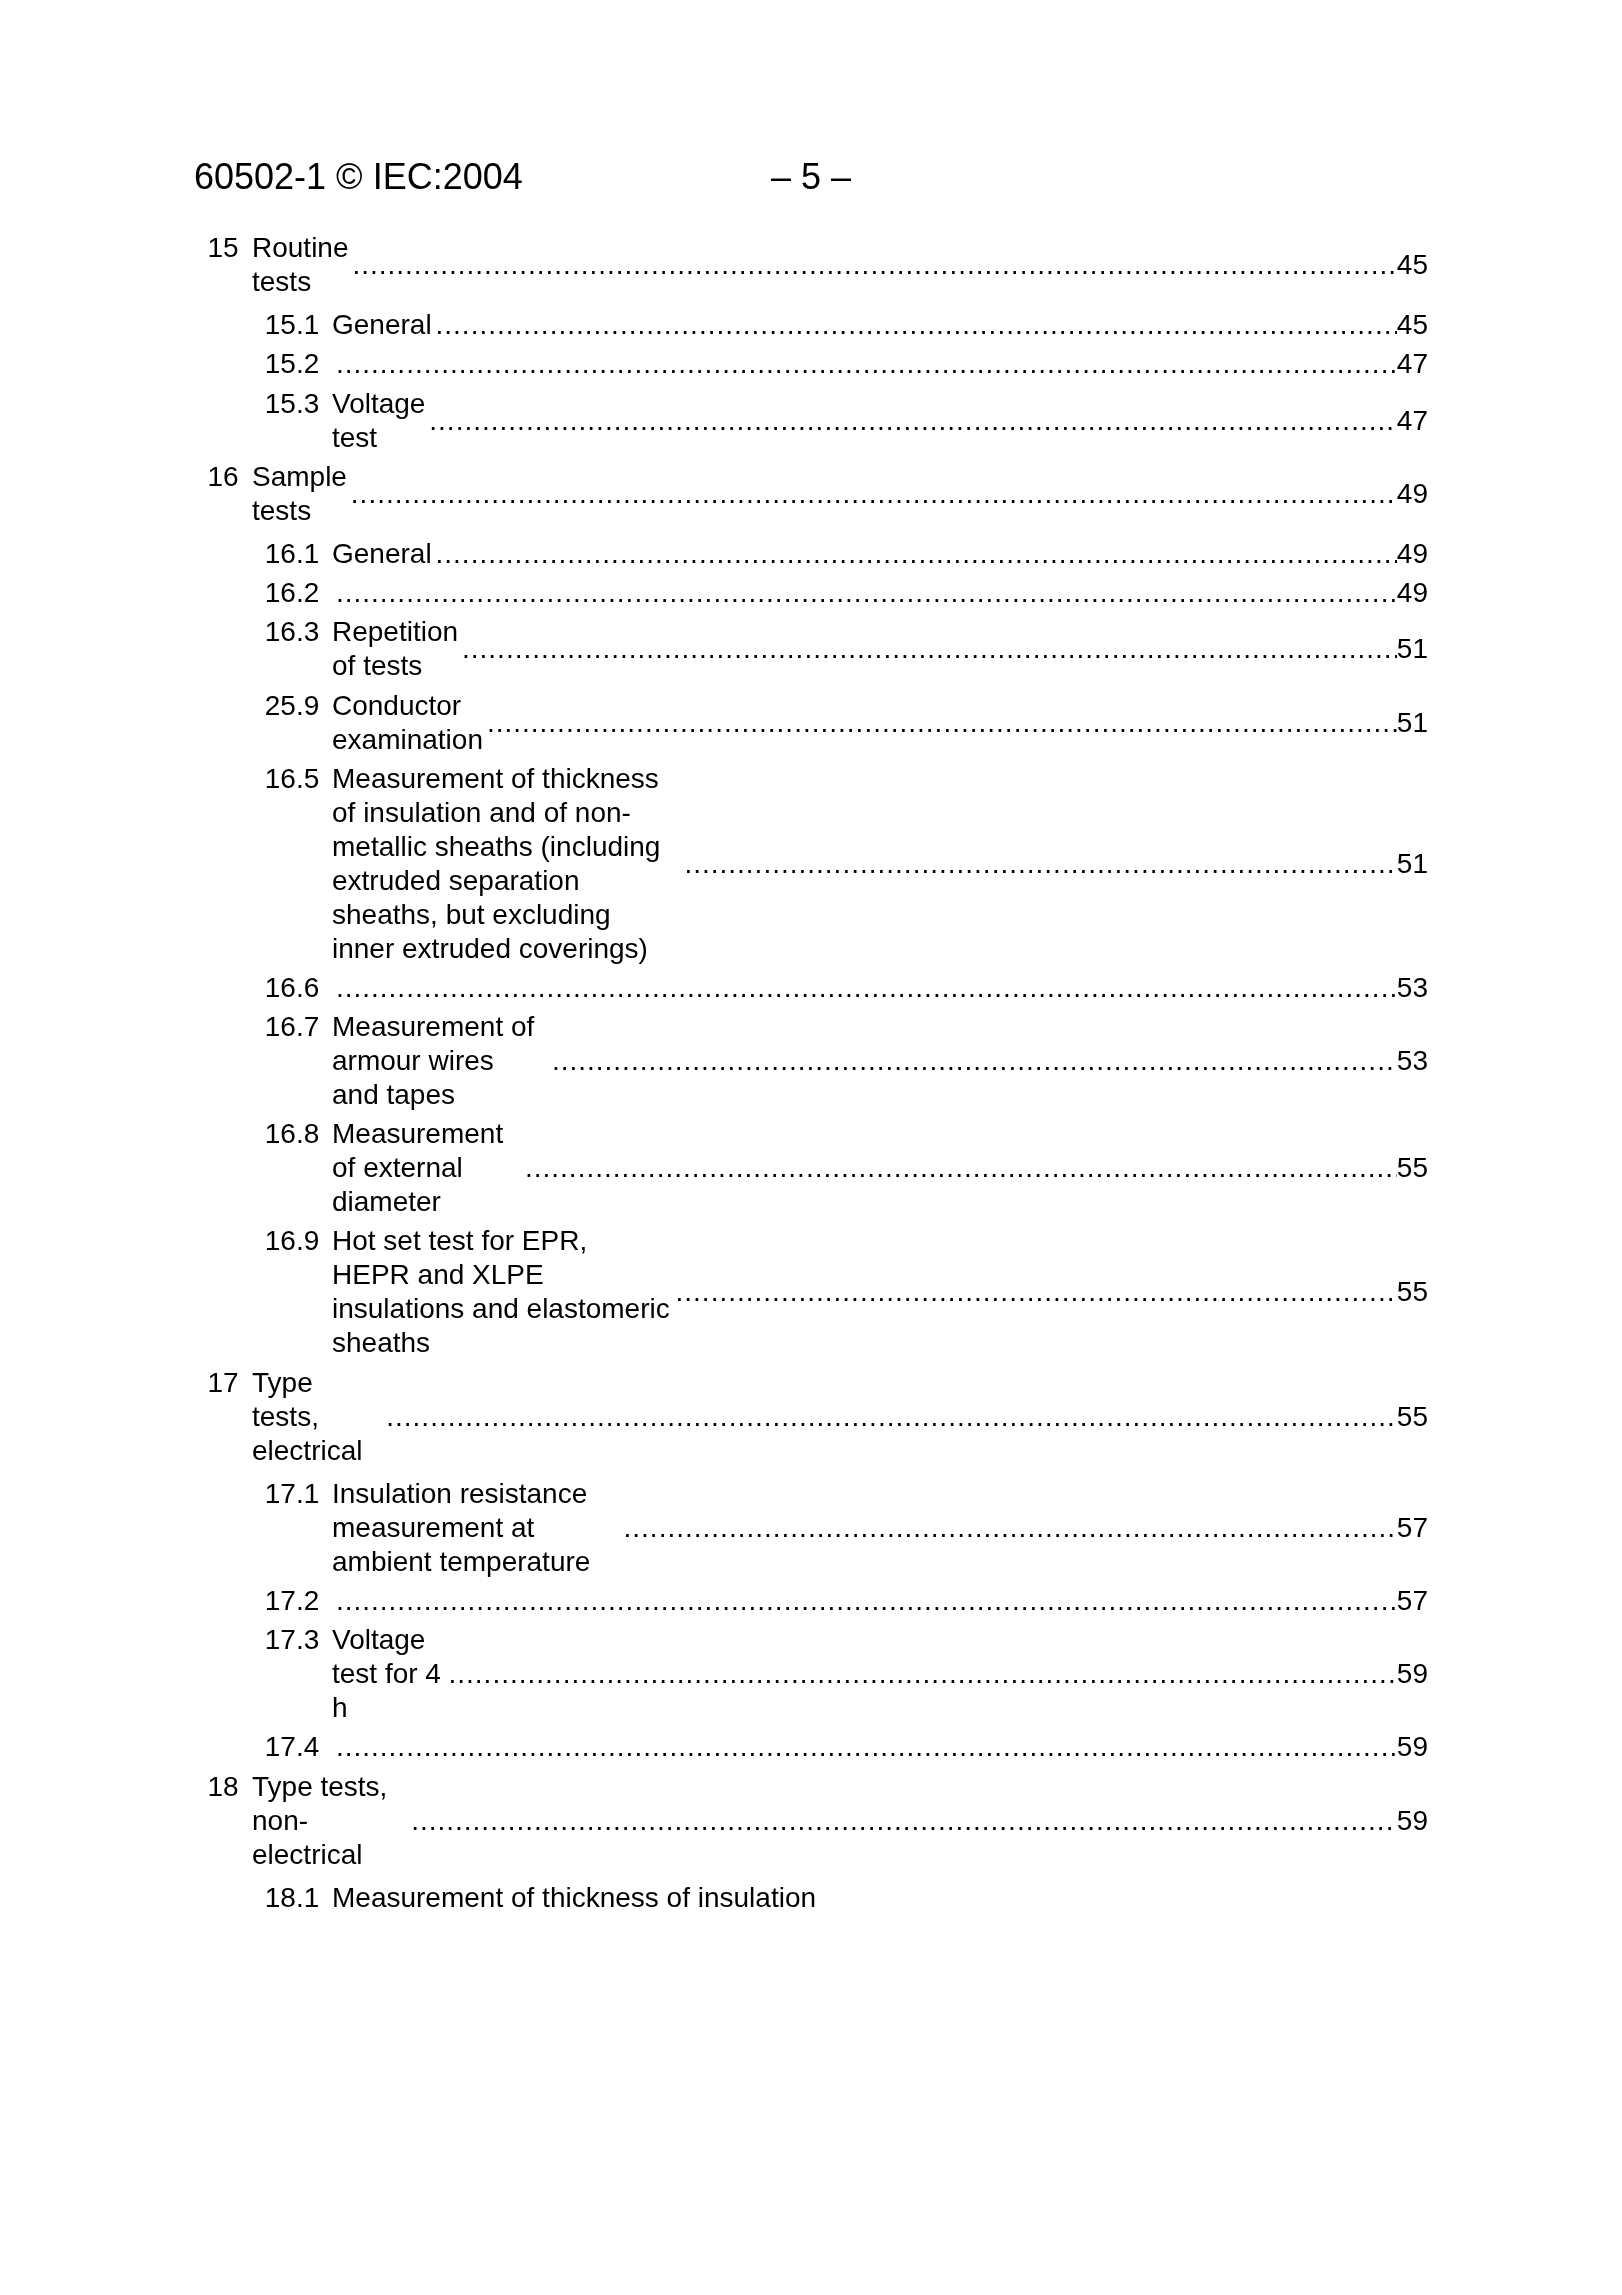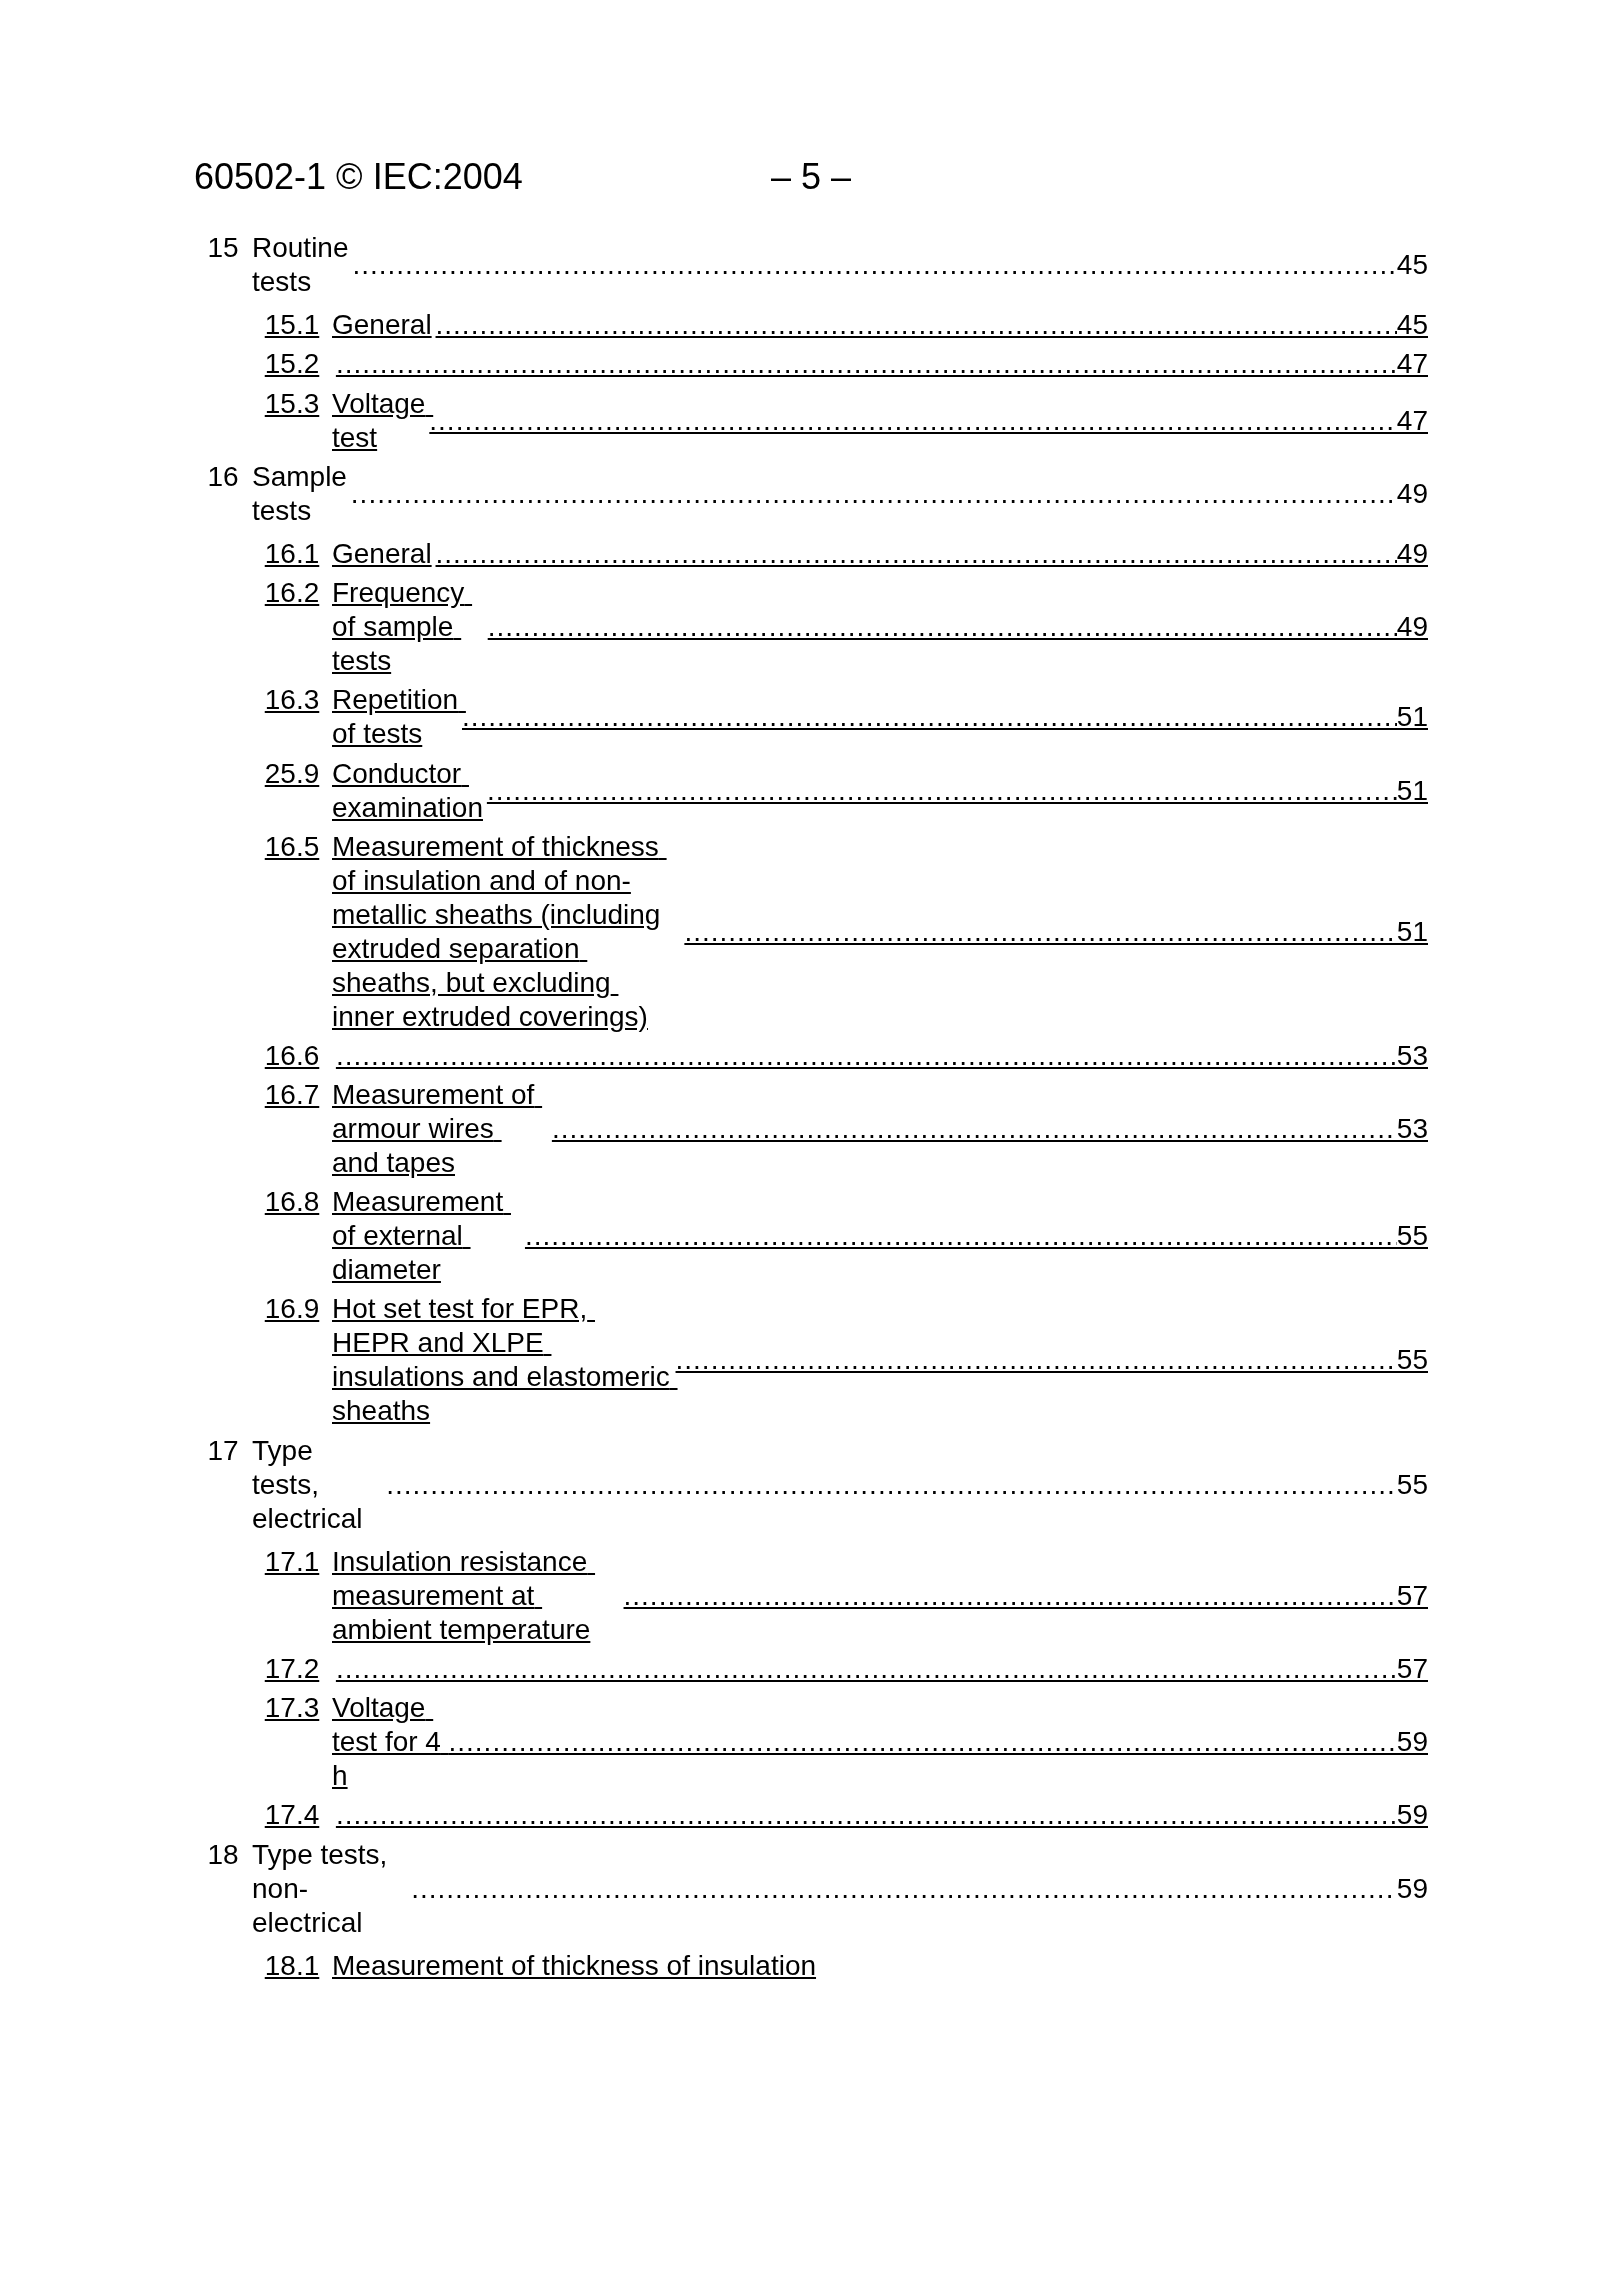--- a/index.html
+++ b/index.html
@@ -32,21 +32,21 @@
     position: absolute;
     left: 194px;
     top: 231px;
     width: 1234px;
     font-size: 28px;
     line-height: 34px;
   }
   .entry { display: flex; margin-bottom: 5.2px; }
   .entry.l1 { margin-bottom: 9.2px; }
   .entry .num { flex: 0 0 58px; white-space: pre; text-align: center; }
-  .entry.l2 { padding-left: 58px; text-decoration: underline; }
+  .entry.l2 { padding-left: 58px; }
   .entry.l2 .num { flex: 0 0 80px; }
   .body { flex: 1 1 auto; display: flex; align-items: center; min-width: 0; }
   .t { flex: 0 1 auto; white-space: pre-wrap; }
   .sub {
     font-size: 21.6px;
     line-height: 0;
     vertical-align: -5.9px;
   }
   .dots {
     flex: 1 1 auto;
@@ -114,21 +114,20 @@
     <span class="num">16.1</span>
     <span class="body">
       <span class="t"><span>General</span><span class="sub"></span></span>
       <span class="dots"></span>
       <span class="pg">49</span>
     </span>
   </div>
       <div class="entry l2">
     <span class="num">16.2</span>
     <span class="body">
-      <span class="t"><span>Frequency of sample tests</span><span class="sub"></span></span>
       <span class="dots"></span>
       <span class="pg">49</span>
     </span>
   </div>
       <div class="entry l2">
     <span class="num">16.3</span>
     <span class="body">
       <span class="t"><span>Repetition of tests</span><span class="sub"></span></span>
       <span class="dots"></span>
       <span class="pg">51</span>

